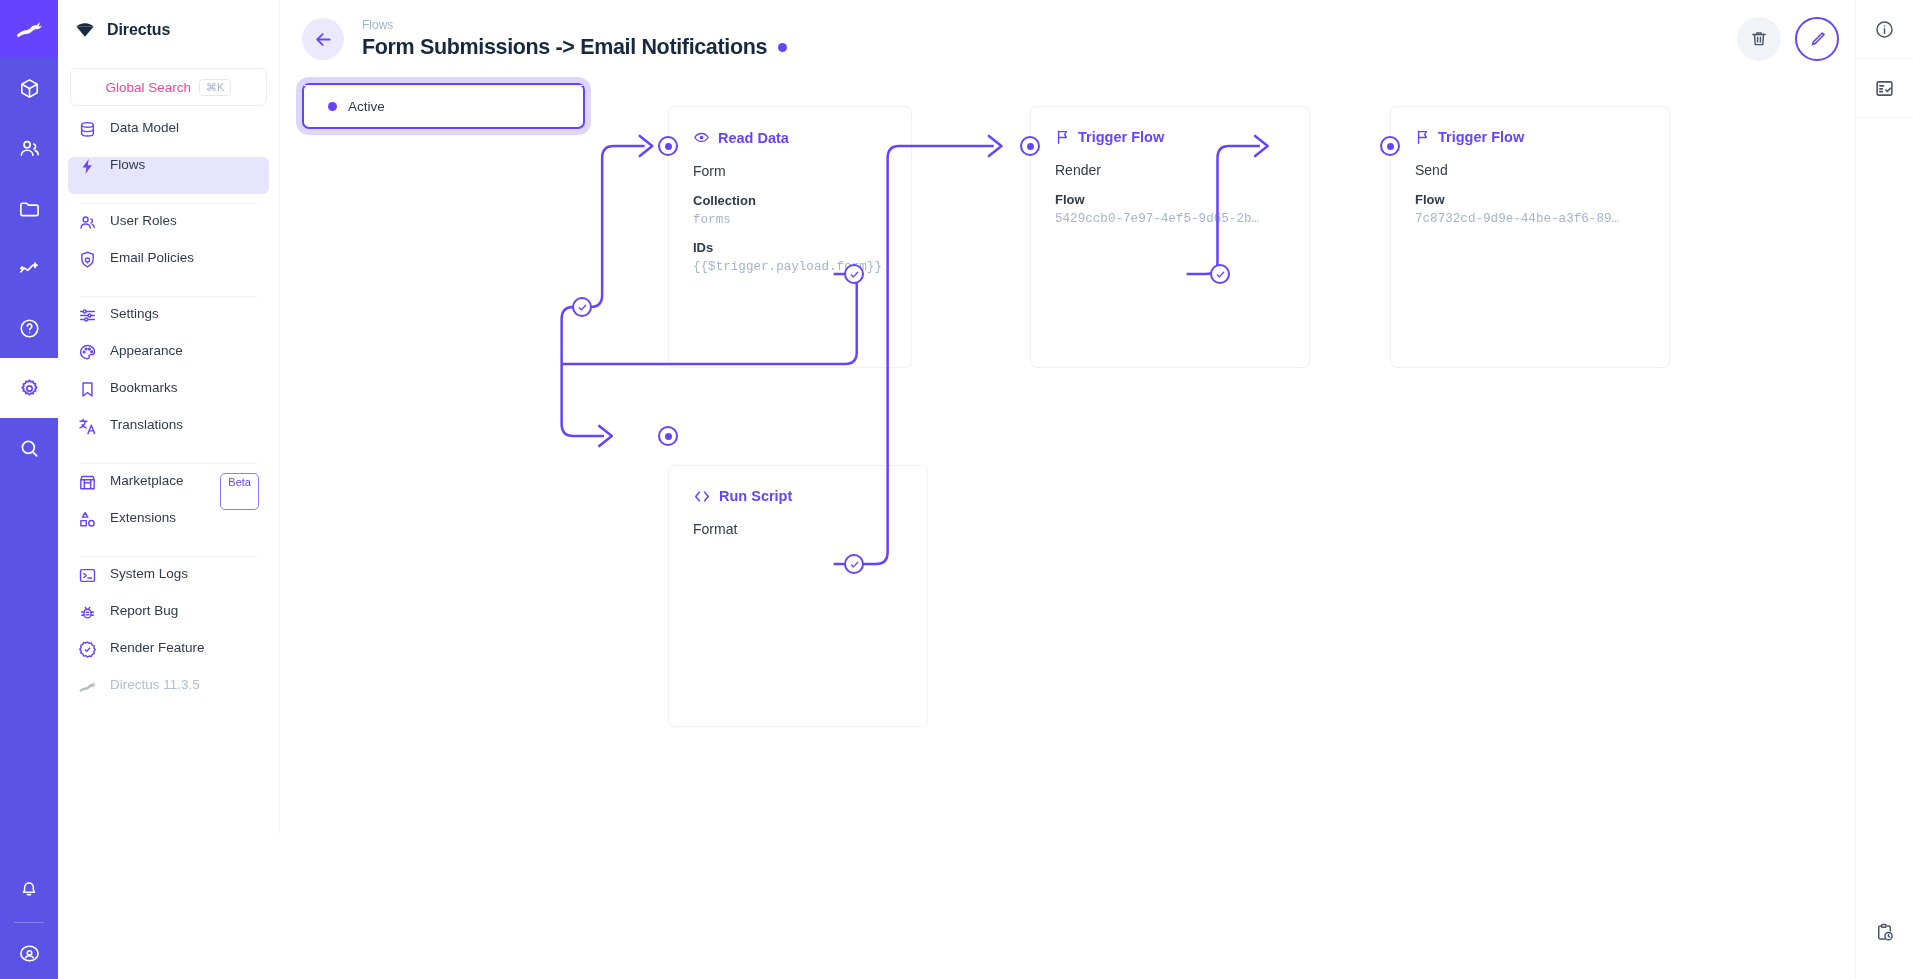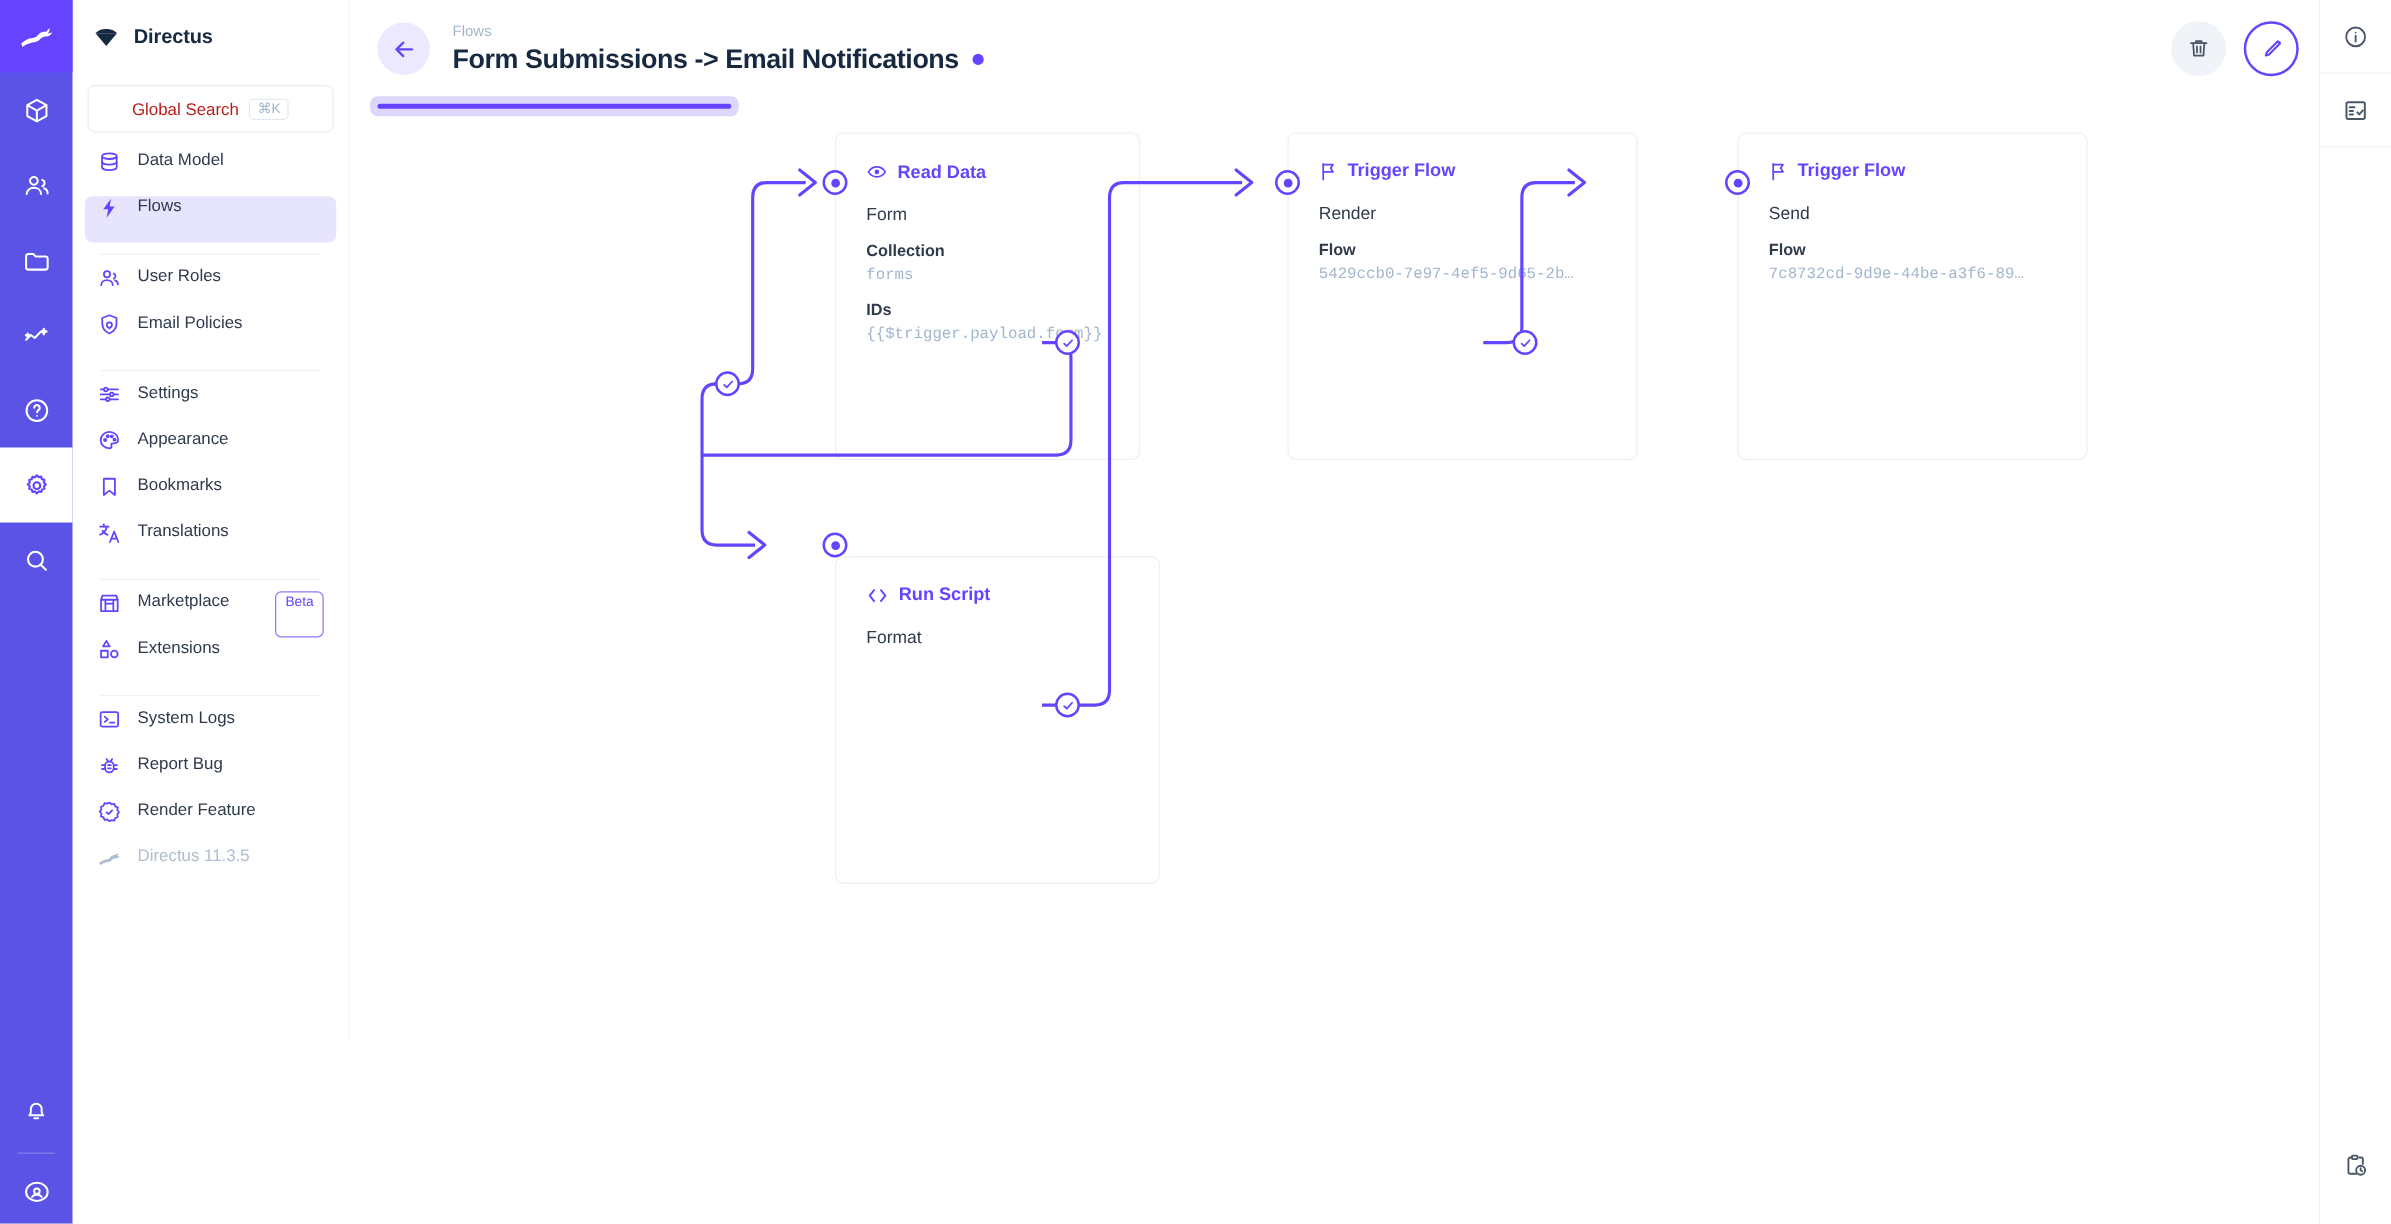--- a/index.html
+++ b/index.html
@@ -44,21 +44,21 @@
   }
   .nav-header .brand-text {
     font-size: 16px; font-weight: 700; color: #172940; letter-spacing: -0.1px;
   }
   .search-box {
     margin: 8px 12px 14px 12px; height: 38px;
     border: 1px solid #eceef1; border-radius: 6px;
     display: flex; align-items: center; justify-content: center; gap: 8px;
     cursor: text;
   }
-  .search-box .ph { color: #b91c1c; font-size: 13.5px; }
+  .search-box .ph { color: #ec4899; font-size: 13.5px; }
   .search-box .kbd {
     border: 1px solid #e4e9ef; border-radius: 4px;
     font-size: 11px; color: #a2b5cd; padding: 2px 6px; line-height: 1;
   }
   .nav-list { padding: 0 10px; }
   .nav-item {
     display: flex; gap: 13px;
     height: 37px; padding: 0 10px; border-radius: 6px;
     color: #2f3a4c; font-size: 13.5px; cursor: pointer;
     position: relative;
@@ -434,20 +434,24 @@
         <path d="M 331 348 L 344 358 L 331 368" fill="none" stroke="#6644FF" stroke-width="2.6" stroke-linecap="round" stroke-linejoin="round"></path>
 
         <path d="M 574 486 L 618 486 Q 630 486 630 474 L 630 80 Q 630 68 642 68 L 740 68" fill="none" stroke="#6644FF" stroke-width="2.6"></path>
         <path d="M 735 58 L 748 68 L 735 78" fill="none" stroke="#6644FF" stroke-width="2.6" stroke-linecap="round" stroke-linejoin="round"></path>
 
         <path d="M 940 196 L 960 196 Q 972 196 972 184 L 972 80 Q 972 68 984 68 L 1016 68" fill="none" stroke="#6644FF" stroke-width="2.6"></path>
         <path d="M 1011 58 L 1024 68 L 1011 78" fill="none" stroke="#6644FF" stroke-width="2.6" stroke-linecap="round" stroke-linejoin="round"></path>
       </svg>
 
       <div class="node selected" style="left:22px; top:5px; width:283px;">
+        <div class="node-footer">
+          <span class="status-dot"></span>
+          <span>Active</span>
+        </div>
       </div>
 
       <div class="port" style="left:292px; top:219px;">
         <svg width="11" height="11" viewBox="0 0 24 24" fill="none" stroke="#6644FF" stroke-width="3" stroke-linecap="round" stroke-linejoin="round">
             <path d="M5 12.8l4.6 4.4L19 7"></path>
           </svg>
       </div>
 
       <div class="node" style="left:388px; top:28px; width:244px; height:262px;">
         <div class="node-inner">
@@ -469,21 +473,21 @@
       </div>
       <div class="port" style="left:378px; top:58px;">
         <span class="inner-dot"></span>
       </div>
       <div class="port" style="left:564px; top:186px;">
         <svg width="11" height="11" viewBox="0 0 24 24" fill="none" stroke="#6644FF" stroke-width="3" stroke-linecap="round" stroke-linejoin="round">
             <path d="M5 12.8l4.6 4.4L19 7"></path>
           </svg>
       </div>
 
-      <div class="node" style="left:388px; top:367px; width:260px; height:262px;">
+      <div class="node" style="left:388px; top:387px; width:260px; height:262px;">
         <div class="node-inner">
           <div class="node-title">
             <span class="nt-ico">
               <svg width="18" height="15" viewBox="0 0 24 20" fill="none" stroke="currentColor" stroke-width="2" stroke-linecap="round" stroke-linejoin="round">
                 <path d="M8.4 4.2L3.6 10l4.8 5.8"></path>
                   <path d="M15.6 4.2L20.4 10l-4.8 5.8"></path>
               </svg>
             </span>
             <span>Run Script</span>
           </div>

